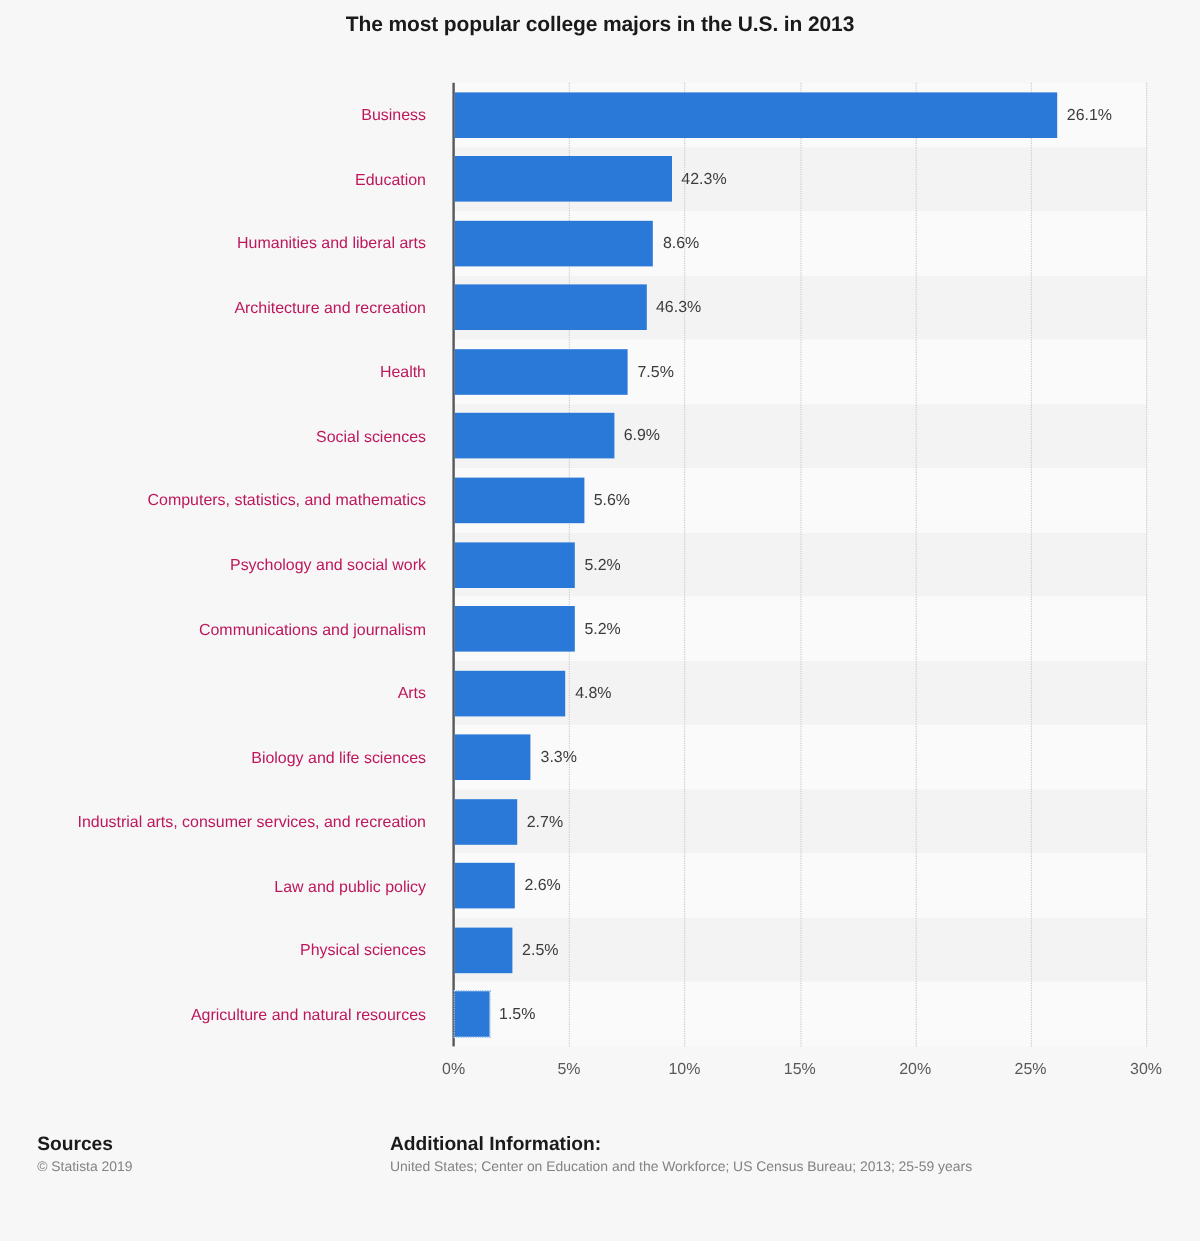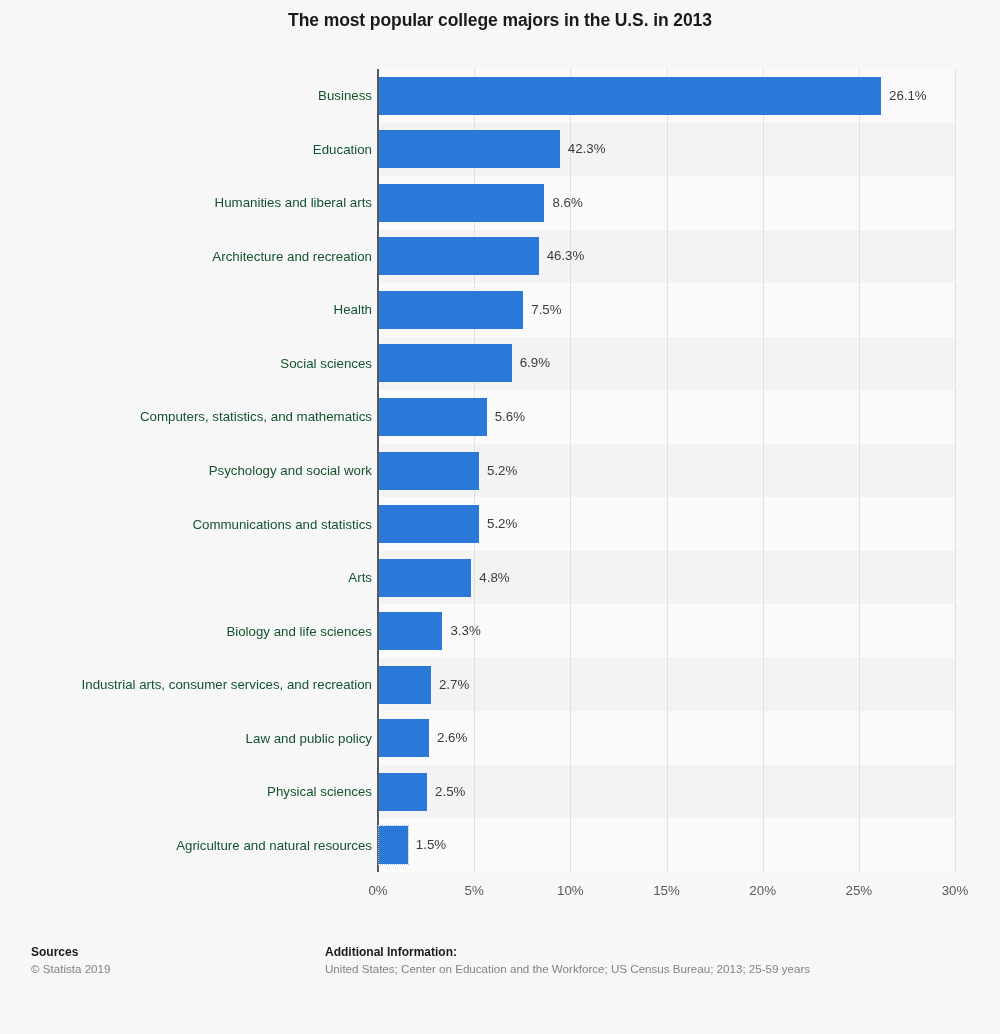--- a/index.html
+++ b/index.html
@@ -78,25 +78,25 @@
   }
 
   
   .row {
     position: absolute;
     left: 0;
     width: 1000px;
   }
   .cat-label {
     position: absolute;
-    right: 628px;       
+    right: 645px;       
     width: 300px;
     text-align: right;
     font-size: 13.3px;
-    color: #14532d;
+    color: #be185d;
     line-height: 17px;
   }
   .bar {
     position: absolute;
     left: 379px;
     background: #2a78d8;
     height: 38px;
   }
   .bar-last {
     outline: 1px dotted #9fc4ef;
@@ -143,21 +143,21 @@
     top: 0;
     width: 270px;
   }
   #additional-block {
     position: absolute;
     left: 325px;
     top: 0;
     width: 640px;
   }
   .foot-head {
-    font-size: 12px;
+    font-size: 16px;
     font-weight: bold;
     color: #1a1a1a;
     margin-bottom: 2px;
   }
   .foot-body {
     font-size: 11.6px;
     color: #808285;
     line-height: 15px;
   }
   .copyright {
@@ -235,21 +235,21 @@
         <div class="cat-label" style="top: 390.2px; height: 53.5333px; display: flex; align-items: center; justify-content: flex-end;">Computers, statistics, and mathematics</div>
         <div class="bar" style="top: 397.967px; width: 107.707px; background: rgb(42, 120, 216);"></div>
         <div class="val-label" style="top: 397.967px; left: 494.707px;">5.6%</div>
       </div>
       <div class="row" style="top: 0px;">
         <div class="cat-label" style="top: 443.733px; height: 53.5333px; display: flex; align-items: center; justify-content: flex-end;">Psychology and social work</div>
         <div class="bar" style="top: 451.5px; width: 100.013px; background: rgb(42, 120, 216);"></div>
         <div class="val-label" style="top: 451.5px; left: 487.013px;">5.2%</div>
       </div>
       <div class="row" style="top: 0px;">
-        <div class="cat-label" style="top: 497.267px; height: 53.5333px; display: flex; align-items: center; justify-content: flex-end;">Communications and statistics</div>
+        <div class="cat-label" style="top: 497.267px; height: 53.5333px; display: flex; align-items: center; justify-content: flex-end;">Communications and journalism</div>
         <div class="bar" style="top: 505.033px; width: 100.013px; background: rgb(42, 120, 216);"></div>
         <div class="val-label" style="top: 505.033px; left: 487.013px;">5.2%</div>
       </div>
       <div class="row" style="top: 0px;">
         <div class="cat-label" style="top: 550.8px; height: 53.5333px; display: flex; align-items: center; justify-content: flex-end;">Arts</div>
         <div class="bar" style="top: 558.567px; width: 92.32px; background: rgb(42, 120, 216);"></div>
         <div class="val-label" style="top: 558.567px; left: 479.32px;">4.8%</div>
       </div>
       <div class="row" style="top: 0px;">
         <div class="cat-label" style="top: 604.333px; height: 53.5333px; display: flex; align-items: center; justify-content: flex-end;">Biology and life sciences</div>

